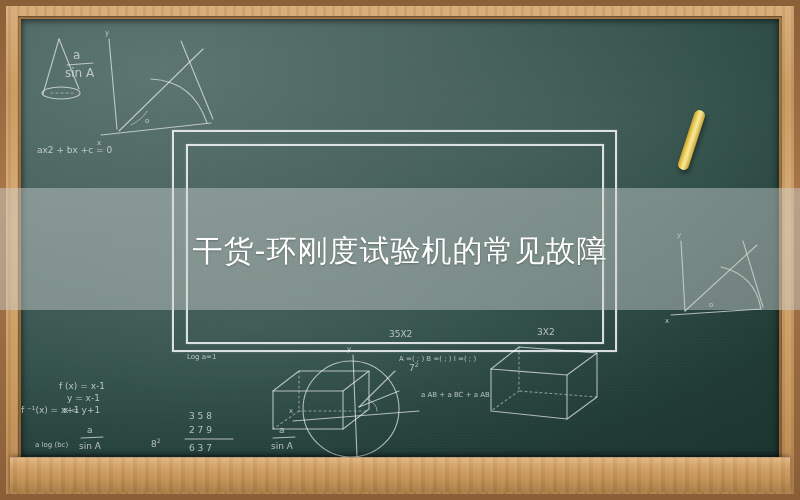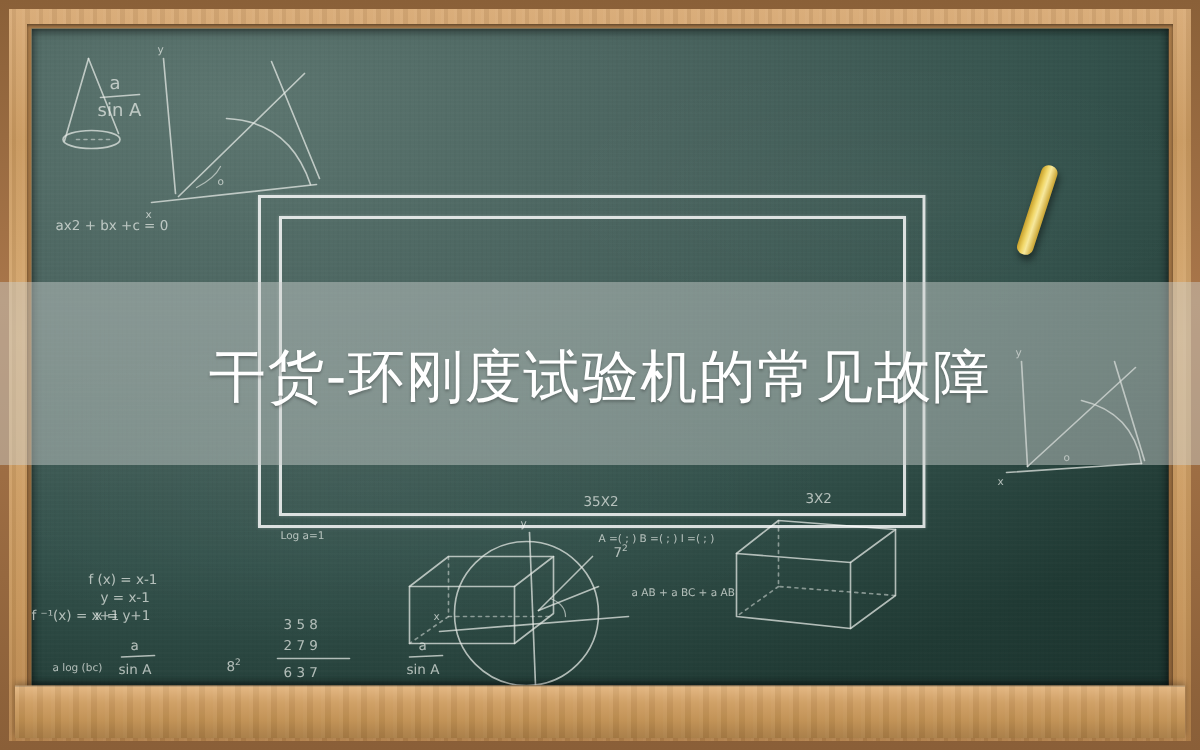--- a/index.html
+++ b/index.html
@@ -91,21 +91,21 @@
     background:rgba(205,210,208,.46);
     pointer-events:none;
   }
 
   
   .title{
     position:absolute;left:0;right:0;top:228px;height:46px;
     display:flex;align-items:center;justify-content:center;
     color:#ffffff;
     font-family:"DejaVu Sans","Liberation Sans",sans-serif;
-    font-size:38px;letter-spacing:1px;font-weight:400;
+    font-size:30px;letter-spacing:1px;font-weight:400;
     text-shadow:0 1px 2px rgba(0,0,0,.28);
     white-space:nowrap;
   }
 
   
   .chalk-stick{position:absolute;border-radius:4px;}
   .chalk-yellow-wall{
     left:665px;top:90px;width:11px;height:62px;
     transform:rotate(18deg);
     background:linear-gradient(90deg,#c8a02a 0%,#f2d86a 35%,#f7e89c 55%,#c9a330 100%);

